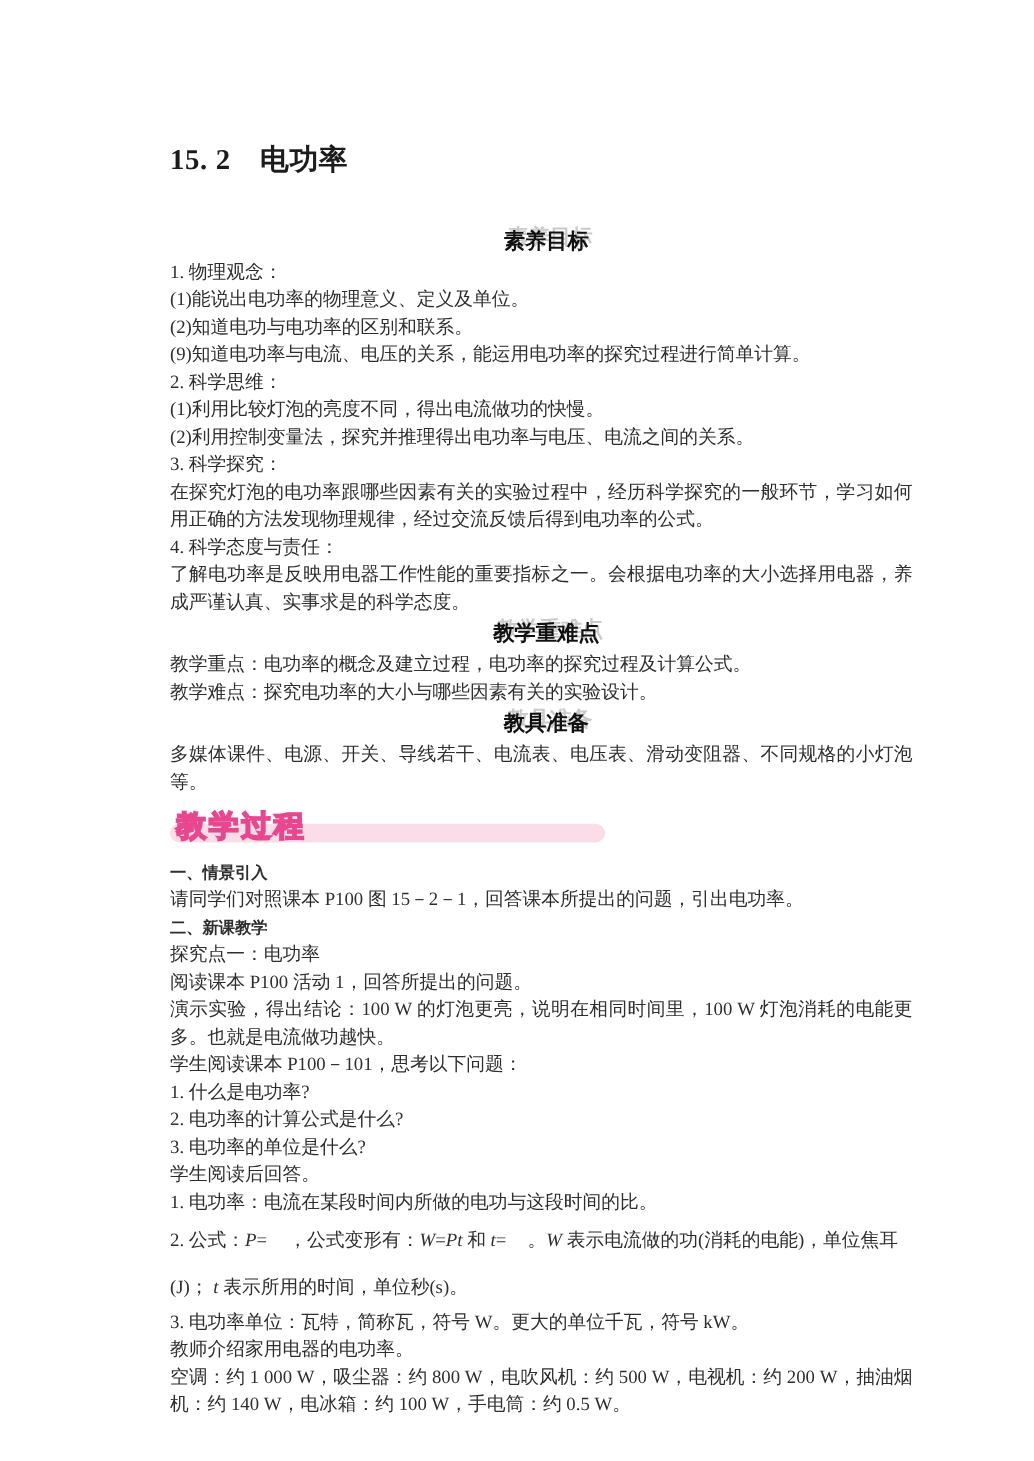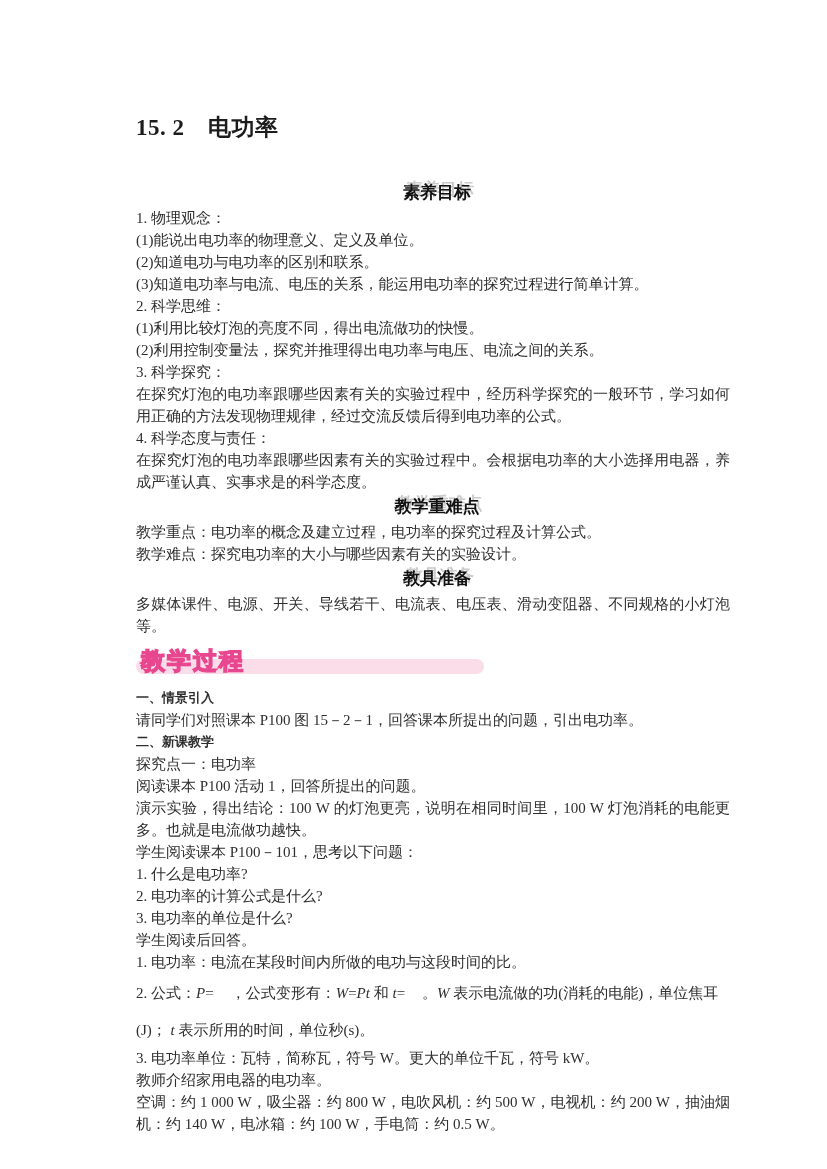--- a/index.html
+++ b/index.html
@@ -102,28 +102,28 @@
   <div class="content">
 
     <h1 class="doc-title">15. 2　电功率</h1>
 
     <div class="badge-row">
       <span class="badge">素养目标</span>
     </div>
     <p class="line">1. 物理观念：</p>
     <p class="line">(1)能说出电功率的物理意义、定义及单位。</p>
     <p class="line">(2)知道电功与电功率的区别和联系。</p>
-    <p class="line">(3)知道电功率与电流、电压的关系，能运用电功率的探究过程进行简单计算。</p>
+    <p class="line">(9)知道电功率与电流、电压的关系，能运用电功率的探究过程进行简单计算。</p>
     <p class="line">2. 科学思维：</p>
     <p class="line">(1)利用比较灯泡的亮度不同，得出电流做功的快慢。</p>
     <p class="line">(2)利用控制变量法，探究并推理得出电功率与电压、电流之间的关系。</p>
     <p class="line">3. 科学探究：</p>
     <p class="line">在探究灯泡的电功率跟哪些因素有关的实验过程中，经历科学探究的一般环节，学习如何用正确的方法发现物理规律，经过交流反馈后得到电功率的公式。</p>
     <p class="line">4. 科学态度与责任：</p>
-    <p class="line">在探究灯泡的电功率跟哪些因素有关的实验过程中。会根据电功率的大小选择用电器，养成严谨认真、实事求是的科学态度。</p>
+    <p class="line">了解电功率是反映用电器工作性能的重要指标之一。会根据电功率的大小选择用电器，养成严谨认真、实事求是的科学态度。</p>
 
     <div class="badge-row">
       <span class="badge">教学重难点</span>
     </div>
     <p class="line">教学重点：电功率的概念及建立过程，电功率的探究过程及计算公式。</p>
     <p class="line">教学难点：探究电功率的大小与哪些因素有关的实验设计。</p>
 
     <div class="badge-row">
       <span class="badge">教具准备</span>
     </div>

